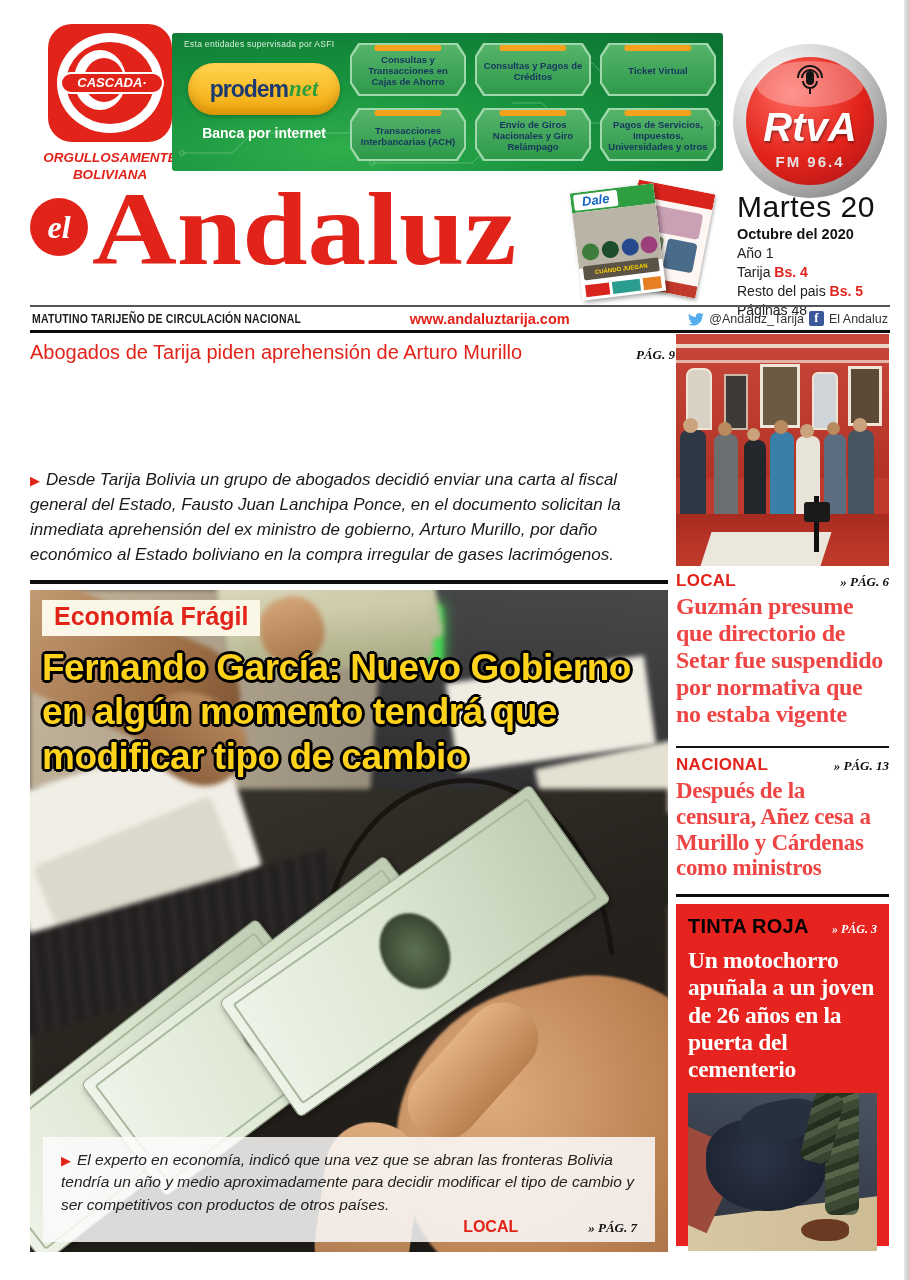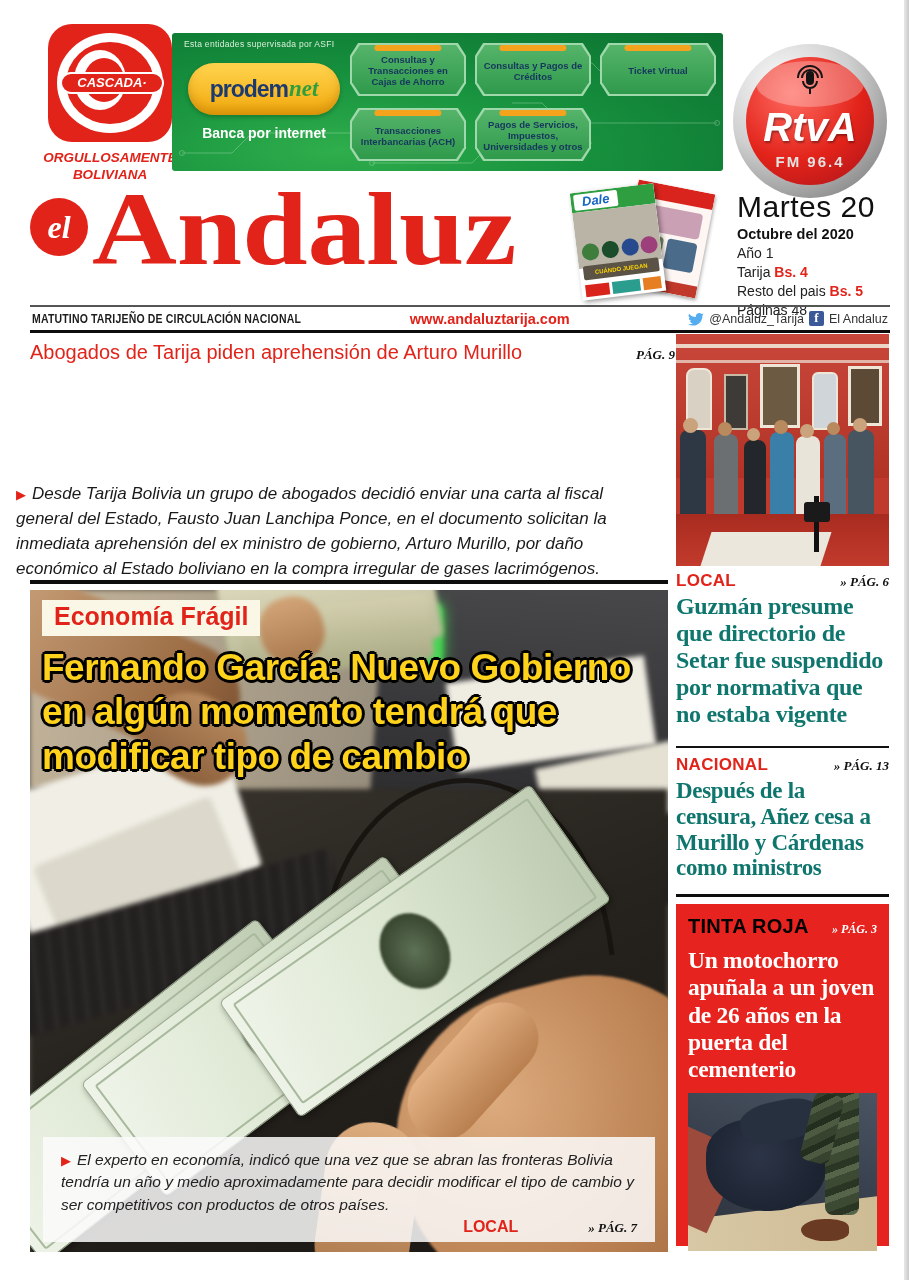--- a/index.html
+++ b/index.html
@@ -123,22 +123,22 @@
 
   
   .lead-kicker-row { left:30px; top:341px; width:645px; display:flex;
     justify-content:space-between; align-items:baseline; }
   .kicker { color:#e2231a; font-weight:normal; font-size:20px; }
   .pag-ref-serif { font-family:"Liberation Serif", serif; font-weight:bold; font-style:italic;
     font-size:13px; color:#111; }
   .lead-headline { left:30px; top:366px; width:650px; color:#0d0d0d;
     font-family:"Liberation Serif", serif; font-weight:bold; font-size:43px; line-height:1.04;
     letter-spacing:-.5px; }
-  .lead-summary { left:16px; top:468px; width:642px; font-style:italic; font-size:17px;
-    line-height:1.47; color:#1a1a1a;margin-top:14px; }
+  .lead-summary { left:30px; top:468px; width:642px; font-style:italic; font-size:17px;
+    line-height:1.47; color:#1a1a1a; }
   .bullet { color:#e2231a; font-style:normal; font-size:13px; margin-right:6px; }
 
   .left-rule { left:30px; top:580px; width:638px; height:4px; background:#0d0d0d; }
 
   
   .feature { left:30px; top:590px; width:638px; height:662px; overflow:hidden; background:#5d574d; }
   .soft { filter:blur(2.5px); }
   .bill { position:absolute; width:380px; height:142px; border-radius:6px;
     background:linear-gradient(100deg, #eff4e9 0%, #dde7d2 45%, #bccab0 100%);
     border:1px solid #9aa98f; box-shadow:0 3px 6px rgba(0,0,0,.35); }
@@ -156,21 +156,21 @@
     background:rgba(252,252,252,.85); padding:12px 18px 6px; }
   .caption-text { font-style:italic; font-size:15.5px; line-height:1.45; color:#222; }
   .caption-foot { display:flex; justify-content:flex-end; gap:70px; align-items:baseline;
     margin-top:2px; }
   .caption-sec { color:#e2231a; font-weight:bold; font-size:16px; }
 
   
   .rphoto { left:676px; top:334px; width:213px; height:232px; overflow:hidden; background:#bf3a2c; }
   .sec-row { position:absolute; display:flex; justify-content:space-between; align-items:baseline; }
   .sec-label { color:#e2231a; font-weight:bold; font-size:17px; letter-spacing:.3px; }
-  .side-headline { position:absolute; color:#0f766e; font-family:"Liberation Serif", serif;
+  .side-headline { position:absolute; color:#ef4444; font-family:"Liberation Serif", serif;
     font-weight:bold; letter-spacing:-.3px; }
   .divider { left:676px; top:746px; width:213px; height:2px; background:#111; }
   .thick-rule { left:676px; top:894px; width:213px; height:3px; background:#0d0d0d; }
 
   .tinta { left:676px; top:904px; width:213px; height:342px; background:#e6231e; padding:11px 12px; }
   .tinta-row { display:flex; justify-content:space-between; align-items:baseline; }
   .tinta-label { color:#000000; font-weight:bold; font-size:20px; letter-spacing:.3px; }
   .tinta-ref { color:#fff; font-family:"Liberation Serif", serif; font-weight:bold;
     font-style:italic; font-size:12px; }
   .tinta-headline { margin-top:9px; color:#fff; font-family:"Liberation Serif", serif;
@@ -231,20 +231,24 @@
       <div class="svc">
           <div class="svc-bar"></div>
           <div class="svc-in">Ticket Virtual</div>
         </div>
       <div class="svc">
           <div class="svc-bar"></div>
           <div class="svc-in">Transacciones Interbancarias (ACH)</div>
         </div>
       <div class="svc">
           <div class="svc-bar"></div>
+          <div class="svc-in">Envío de Giros Nacionales y Giro Relámpago</div>
+        </div>
+      <div class="svc">
+          <div class="svc-bar"></div>
           <div class="svc-in">Pagos de Servicios, Impuestos, Universidades y otros</div>
         </div>
     </div>
   </div>
 
   <div class="abs rtva">
     <div class="rtva-inner">
       <div class="rtva-gloss"></div>
       <svg class="rtva-mic" width="34" height="30" viewBox="0 0 34 30">
         <path d="M5 13 A12 12 0 0 1 29 13" stroke="#141414" stroke-width="2" fill="none"></path>

